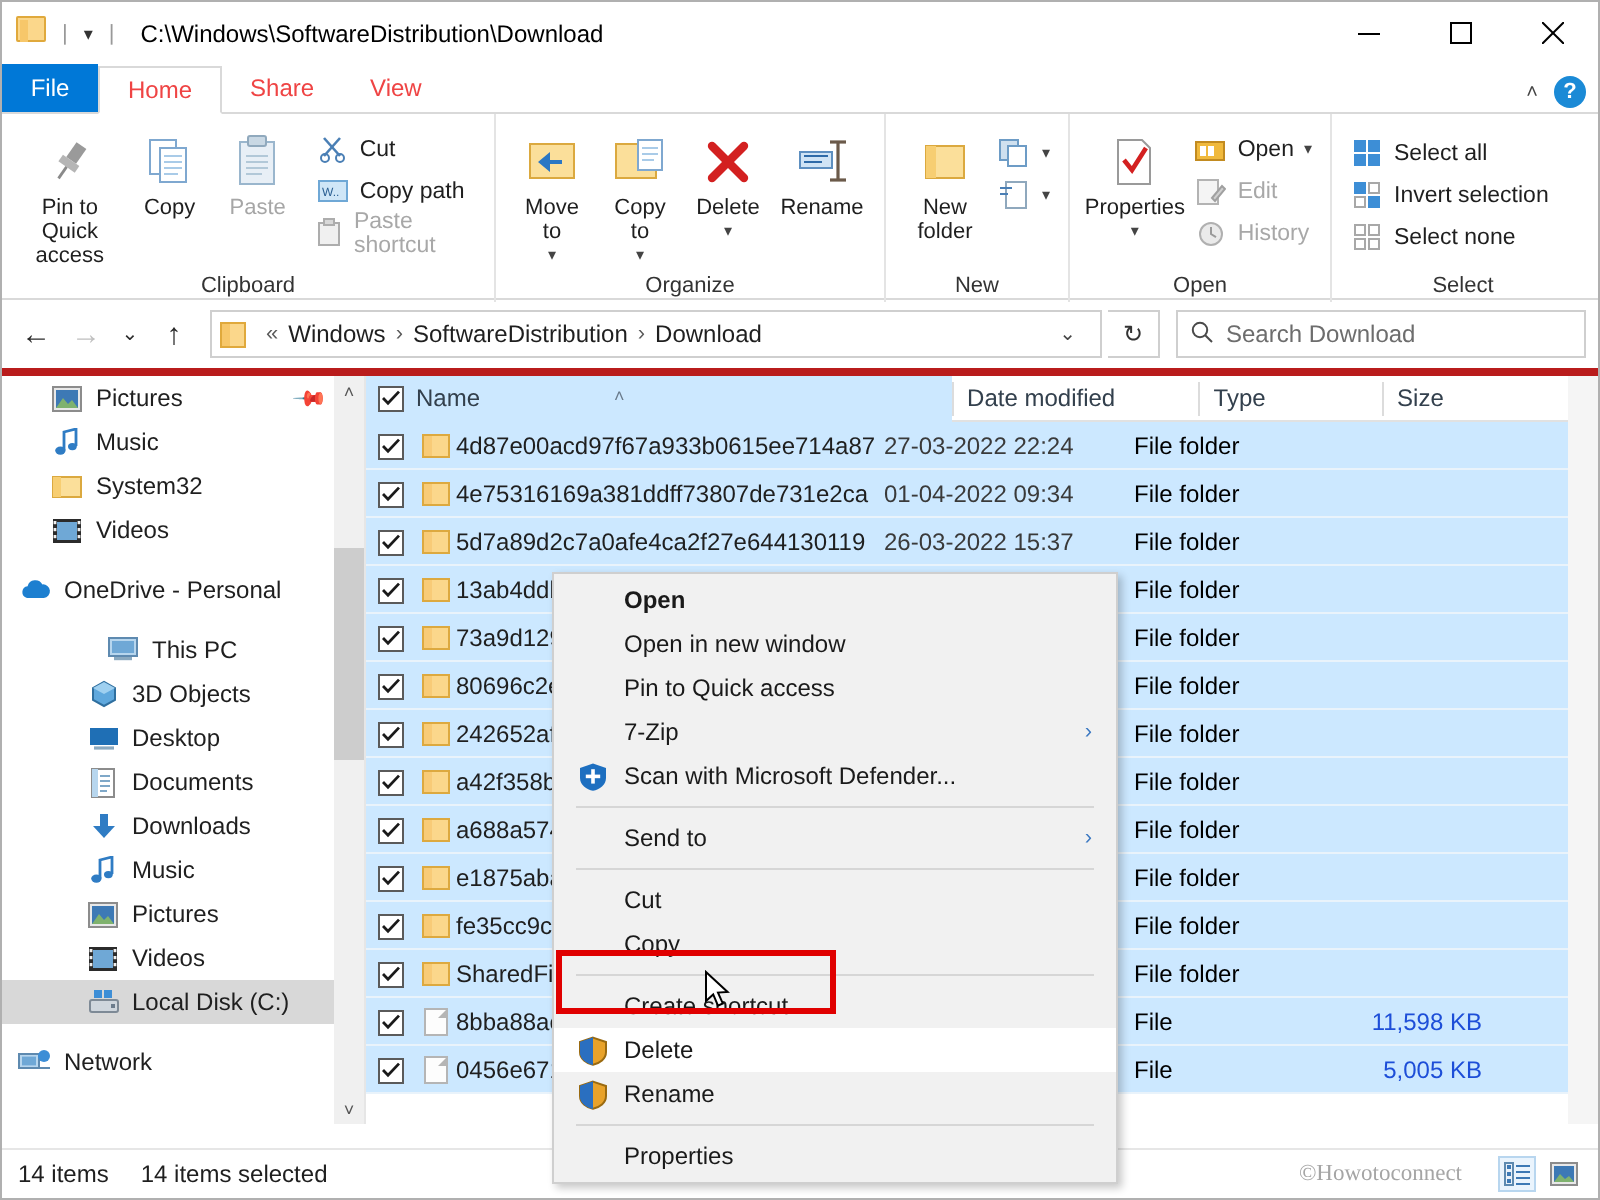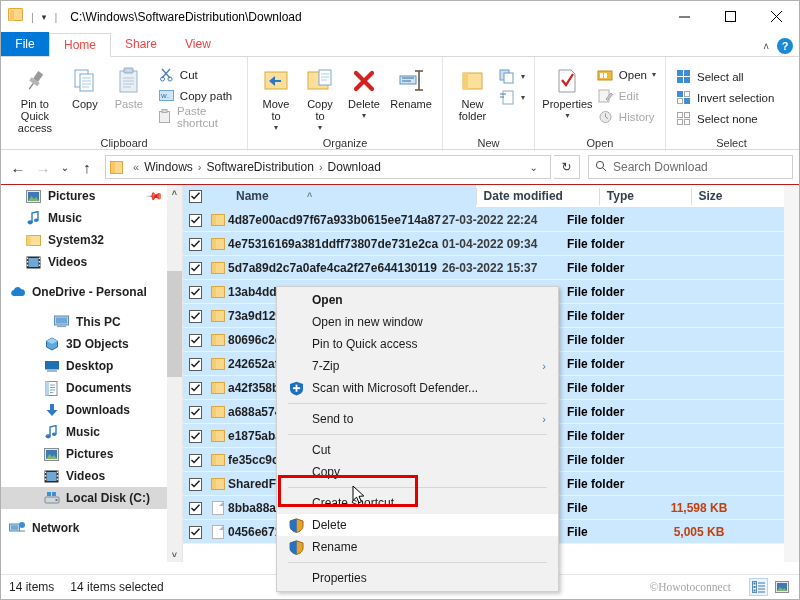--- a/index.html
+++ b/index.html
@@ -85,21 +85,21 @@
   .crumb-sep { color:#5a5a5a; margin:0 5px; font-size:11px; }
   .crumb-dd { margin-left:auto; font-size:10px; color:#444; padding:0 8px; }
   .refresh { width:26px; height:24px; border:1px solid #cfcfcf; border-left:none;
              display:flex; align-items:center; justify-content:center;
              font-size:12px; color:#333; }
   .searchbox { width:205px; height:24px; border:1px solid #cfcfcf; margin-left:5px;
                display:flex; align-items:center; padding:0 6px; gap:6px; }
   .search-ph { color:#6d6d6d; font-size:12px; }
 
   
-  .main { display:flex; height:378px; border-top:1px solid #b91c1c;font-weight:bold; }
+  .main { display:flex; height:378px; border-top:4px solid #b91c1c; }
 
   
   .sidebar { width:182px; background:#fff; position:relative; overflow:hidden;
              border-right:1px solid #e6e6e6; }
   .navitem { height:22px; display:flex; align-items:center; font-size:12px;
              color:#1f1f1f; padding-left:6px; position:relative; }
   .navitem.sel { background:#cce8ff; }
   .navitem .ic { width:17px; height:16px; margin-right:6px; display:flex;
                  align-items:center; justify-content:center; flex:0 0 auto;}
   .navitem .lbl { white-space:nowrap; }
@@ -115,38 +115,38 @@
               font-size:9px; display:flex; align-items:center; justify-content:center;
               background:#f0f0f0;}
   .sb-up { top:0; } .sb-down { bottom:0; }
 
   
   .filelist { flex:1; position:relative; background:#fff; overflow:hidden; }
   .colhdr { height:23px; display:flex; align-items:center; font-size:12px;
             color:#34495e; border-bottom:1px solid #e1e1e1; position:relative; }
   .colhdr .cell { padding-left:8px; color:#33404d; position:relative; height:23px;
                   line-height:23px; }
-  .ch-name { width:297px; background:#cce8ff; display:flex; align-items:center;gap:28px; }
+  .ch-name { width:297px; background:#cce8ff; display:flex; align-items:center; }
   .ch-div { position:absolute; top:3px; bottom:3px; width:1px; background:#dcdcdc; }
   .sortmark { position:absolute; left:124px; top:-1px; font-size:9px; color:#6a7b8c;}
   .hdr-chk { margin-left:6px; margin-right:6px; }
   .chk { width:13px; height:13px; border:1px solid #5a5a5a; background:#fff;
          display:inline-flex; align-items:center; justify-content:center;
          flex:0 0 auto; }
   .chk svg { display:block; }
 
   .row { height:24px; display:flex; align-items:center; font-size:12px;
          color:#1f1f1f; position:relative; }
   .row.sel { background:#cce8ff; }
   .row .c-chk { width:25px; display:flex; justify-content:center; }
   .row .c-ico { width:20px; display:flex; justify-content:center; }
   .row .c-name { width:214px; white-space:nowrap; overflow:hidden; }
   .row .c-date { width:125px; color:#3a3a3a; }
   .row .c-type { width:90px; color:#000000; }
-  .row .c-size { width:92px; color:#c2410c; text-align:center; padding-right:8px; }
+  .row .c-size { width:92px; color:#1d4ed8; text-align:right; padding-right:8px; }
   .rowdiv { position:absolute; left:0; right:0; bottom:0; height:1px;
             background:#e9f3fb; }
 
   .f-ico { width:14px; height:12px; background:#fbd78b; border:1px solid #dda93f;
            position:relative; }
   .f-ico:before{content:'';position:absolute;left:0;top:0;width:4px;height:10px;
                 background:#f8cb77;}
   .d-ico { width:12px; height:14px; background:#fdfdfd; border:1px solid #b5b5b5;
            position:relative; }
   .d-ico:after{content:'';position:absolute;right:-1px;top:-1px;border-width:0 0 5px 5px;

